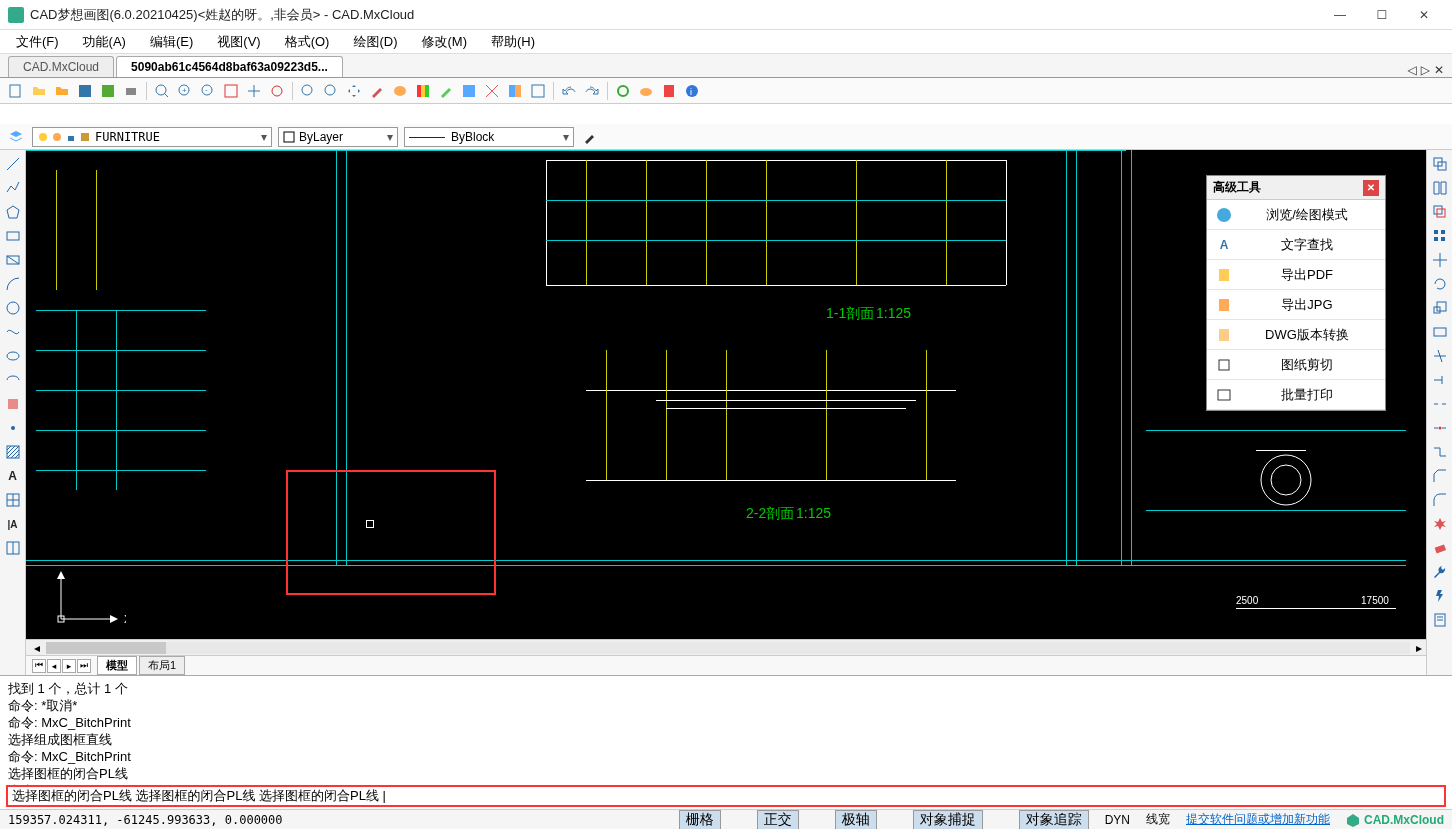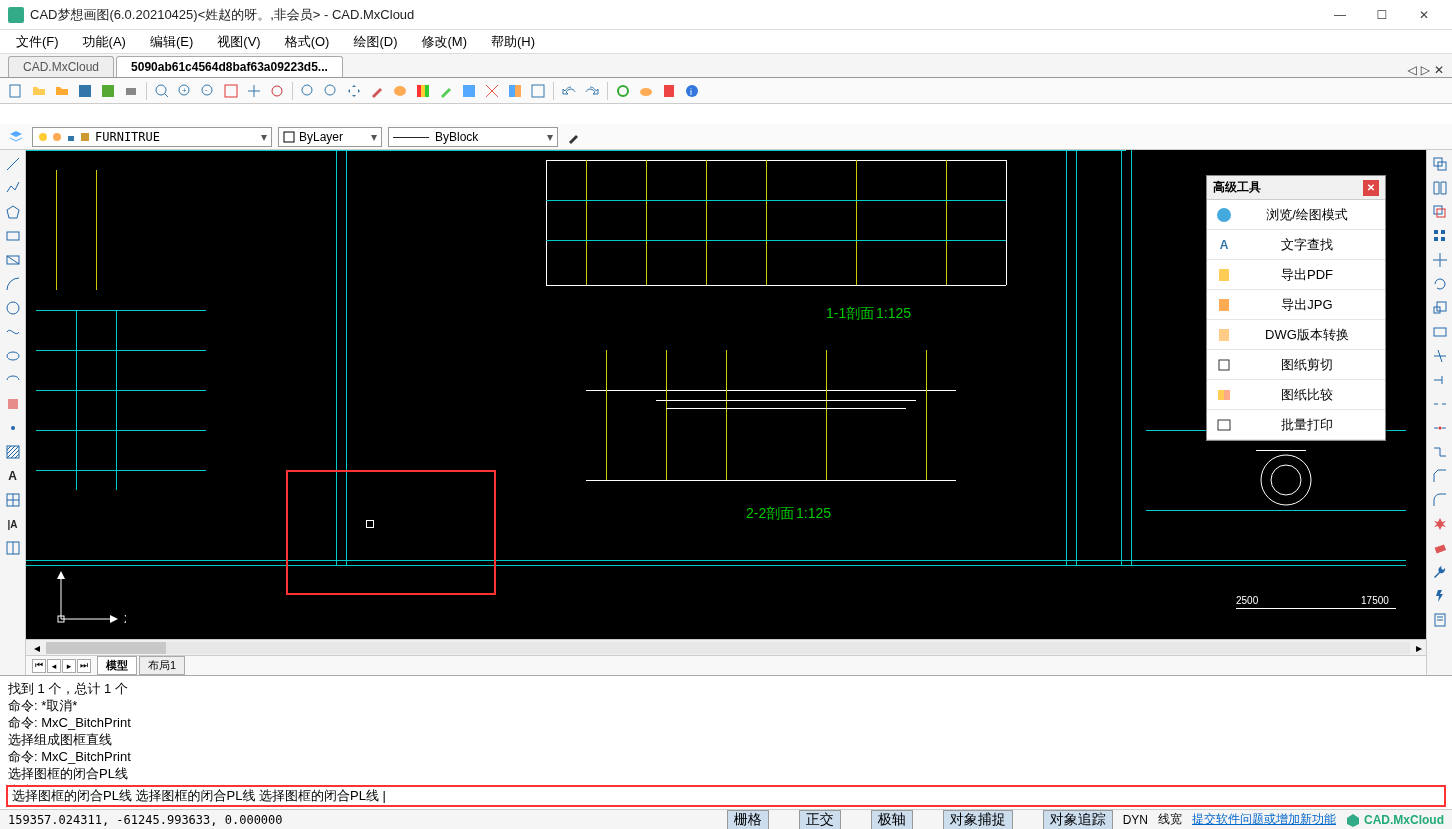--- a/index.html
+++ b/index.html
@@ -15,21 +15,21 @@
 .doc-tab { padding: 3px 14px; border: 1px solid #aaa; border-bottom: none; background: #fff; margin-right: 2px; font-size: 12px; border-radius: 3px 3px 0 0; cursor: pointer; }
 .doc-tab.inactive { background: #eee; color: #555; }
 .doc-tab.active { font-weight: bold; background: #fff; }
 .tab-nav { position: absolute; right: 8px; display: flex; gap: 4px; color: #333; }
 .toolbar { height: 26px; display: flex; align-items: center; padding: 0 6px; gap: 3px; border-bottom: 1px solid #ccc; background: #fafafa; }
 .tb-btn { width: 20px; height: 20px; display: flex; align-items: center; justify-content: center; cursor: pointer; border-radius: 2px; }
 .tb-sep { width: 1px; height: 18px; background: #ccc; margin: 0 2px; }
 .layerbar { height: 26px; display: flex; align-items: center; padding: 0 6px; gap: 6px; border-bottom: 1px solid #ccc; background: #fafafa; margin-top: 20px; }
 .layer-select { height: 20px; border: 1px solid #999; background: #fff; display: flex; align-items: center; padding: 0 4px; cursor: pointer; }
 .layer-sel-1 { width: 240px; }
-.layer-sel-2 { width: 104px; }
+.layer-sel-2 { width: 120px; }
 .layer-sel-3 { width: 170px; justify-content: center; }
 .layer-icons { display: flex; gap: 2px; margin-right: 4px; }
 .li-ic { width: 12px; height: 12px; }
 .dropdown-arrow { margin-left: auto; color: #555; }
 .workspace { flex: 1; display: flex; min-height: 0; }
 .left-tools, .right-tools { width: 26px; background: #f5f5f5; border-right: 1px solid #ccc; display: flex; flex-direction: column; align-items: center; padding: 4px 0; gap: 4px; }
 .right-tools { border-right: none; border-left: 1px solid #ccc; }
 .side-btn { width: 20px; height: 20px; display: flex; align-items: center; justify-content: center; cursor: pointer; border-radius: 2px; color: #2a5a8a; }
 .viewport { flex: 1; display: flex; flex-direction: column; min-width: 0; }
 .canvas-area { flex: 1; background: #000; position: relative; overflow: hidden; }
@@ -50,21 +50,21 @@
 .panel-row-txt { flex: 1; text-align: center; font-size: 13px; }
 .h-scroll { height: 16px; background: #f0f0f0; border-top: 1px solid #ccc; display: flex; align-items: center; }
 .layout-tabs { height: 20px; display: flex; align-items: center; padding: 0 6px; background: #f8f8f8; border-top: 1px solid #ccc; gap: 2px; font-size: 11px; }
 .layout-nav { display: flex; gap: 1px; margin-right: 4px; }
 .ln-btn { width: 14px; height: 14px; border: 1px solid #aaa; background: #fff; display: flex; align-items: center; justify-content: center; cursor: pointer; font-size: 9px; }
 .layout-tab { padding: 1px 8px; border: 1px solid #aaa; cursor: pointer; }
 .layout-tab.active { background: #fff; font-weight: bold; }
 .layout-tab.inactive { background: #eee; }
 .cmdhistory { height: 110px; background: #fff; border-top: 1px solid #aaa; padding: 4px 8px; font-family: "SimSun", monospace; font-size: 13px; overflow-y: auto; line-height: 17px; }
 .cmdline { height: 22px; border: 2px solid #f33; margin: 0 6px 2px 6px; display: flex; align-items: center; padding: 0 4px; font-family: "SimSun", monospace; font-size: 13px; }
-.statusbar { height: 20px; background: #f5f5f5; border-top: 1px solid #ccc; display: flex; align-items: center; padding: 0 8px; font-size: 12px; gap: 10px; }
+.statusbar { height: 20px; background: #f5f5f5; border-top: 1px solid #ccc; display: flex; align-items: center; padding: 0 8px; font-size: 12px; gap: 16px; }
 .status-left { flex: 1; font-family: monospace; }
 .status-toggle { padding: 0 6px; border: 1px solid #999; cursor: pointer; font-size: 14px; margin-left: 20px; }
 .status-toggle.on { background: #cde; }
 .status-link { color: #06c; text-decoration: underline; cursor: pointer; }
 .brand { color: #2a7; font-weight: bold; display: flex; align-items: center; gap: 4px; }
 svg { display: block; }
 </style>
 </head>
 <body>
 
@@ -519,29 +519,20 @@
               <div class="panel-row-icon">
                 <svg width="16" height="16">
                   <rect x="3" y="3" width="10" height="10" fill="none" stroke="#333"></rect>
                 </svg>
               </div>
               <span class="panel-row-txt">图纸剪切</span>
             </div>
           <div class="panel-row">
               <div class="panel-row-icon">
                 <svg width="16" height="16">
-                  <rect x="2" y="3" width="6" height="10" fill="#fc5"></rect>
-                  <rect x="8" y="3" width="6" height="10" fill="#fa8"></rect>
-                </svg>
-              </div>
-              <span class="panel-row-txt">图纸比较</span>
-            </div>
-          <div class="panel-row">
-              <div class="panel-row-icon">
-                <svg width="16" height="16">
                   <rect x="2" y="3" width="12" height="10" fill="none" stroke="#333"></rect>
                 </svg>
               </div>
               <span class="panel-row-txt">批量打印</span>
             </div>
         </div>
       </div>
     </div>
 
     <div class="h-scroll">

